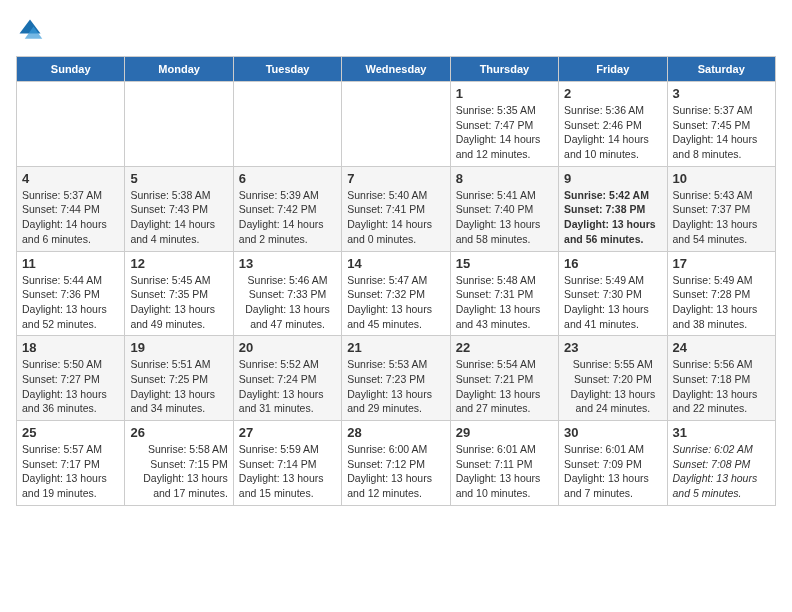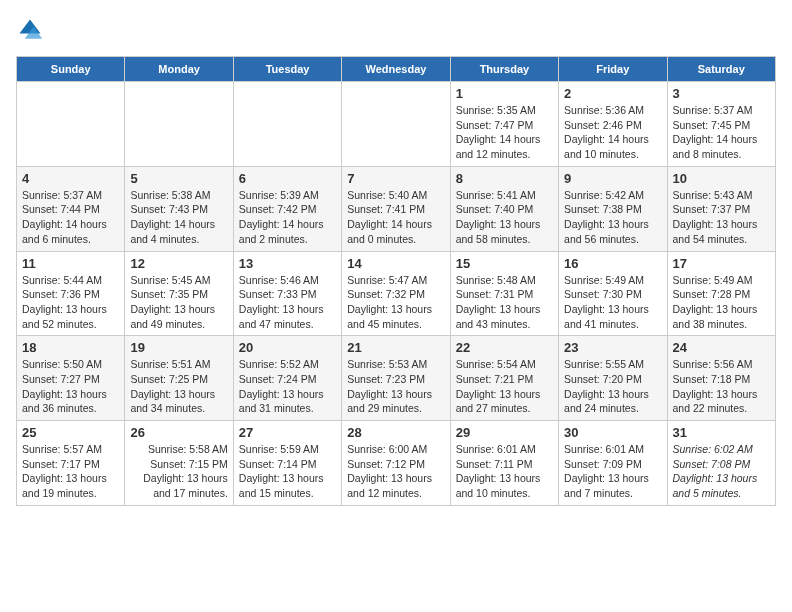--- a/index.html
+++ b/index.html
@@ -181,21 +181,21 @@
         </td>
         <td>
           <span class="day-number">8</span>
           <div class="day-info" style="white-space: pre-line;">Sunrise: 5:41 AM
 Sunset: 7:40 PM
 Daylight: 13 hours
 and 58 minutes.</div>
         </td>
         <td>
           <span class="day-number">9</span>
-          <div class="day-info" style="white-space: pre-line;">Sunrise: 5:42 AM
+          <div class="day-info" style="white-space: pre-line; font-weight: bold;">Sunrise: 5:42 AM
 Sunset: 7:38 PM
 Daylight: 13 hours
 and 56 minutes.</div>
         </td>
         <td>
           <span class="day-number">10</span>
           <div class="day-info" style="white-space: pre-line;">Sunrise: 5:43 AM
 Sunset: 7:37 PM
 Daylight: 13 hours
 and 54 minutes.</div>
@@ -211,21 +211,21 @@
         </td>
         <td>
           <span class="day-number">12</span>
           <div class="day-info" style="white-space: pre-line;">Sunrise: 5:45 AM
 Sunset: 7:35 PM
 Daylight: 13 hours
 and 49 minutes.</div>
         </td>
         <td>
           <span class="day-number">13</span>
-          <div class="day-info" style="white-space: pre-line;">Sunrise: 5:46 AM
+          <div class="day-info" style="white-space: pre-line; text-align: center;">Sunrise: 5:46 AM
 Sunset: 7:33 PM
 Daylight: 13 hours
 and 47 minutes.</div>
         </td>
         <td>
           <span class="day-number">14</span>
           <div class="day-info" style="white-space: pre-line;">Sunrise: 5:47 AM
 Sunset: 7:32 PM
 Daylight: 13 hours
 and 45 minutes.</div>
@@ -283,21 +283,21 @@
         </td>
         <td>
           <span class="day-number">22</span>
           <div class="day-info" style="white-space: pre-line;">Sunrise: 5:54 AM
 Sunset: 7:21 PM
 Daylight: 13 hours
 and 27 minutes.</div>
         </td>
         <td>
           <span class="day-number">23</span>
-          <div class="day-info" style="white-space: pre-line;">Sunrise: 5:55 AM
+          <div class="day-info" style="white-space: pre-line; text-align: center;">Sunrise: 5:55 AM
 Sunset: 7:20 PM
 Daylight: 13 hours
 and 24 minutes.</div>
         </td>
         <td>
           <span class="day-number">24</span>
           <div class="day-info" style="white-space: pre-line;">Sunrise: 5:56 AM
 Sunset: 7:18 PM
 Daylight: 13 hours
 and 22 minutes.</div>

